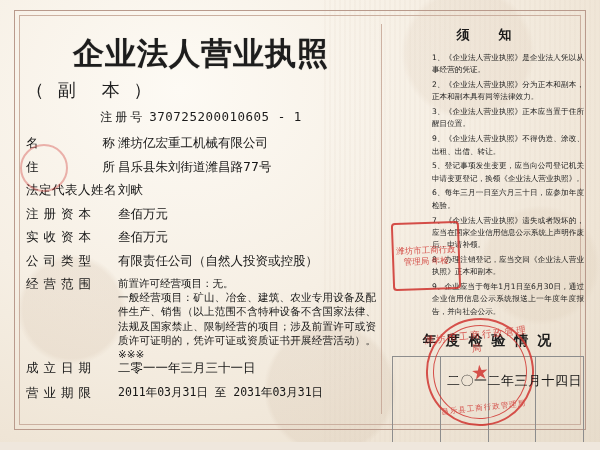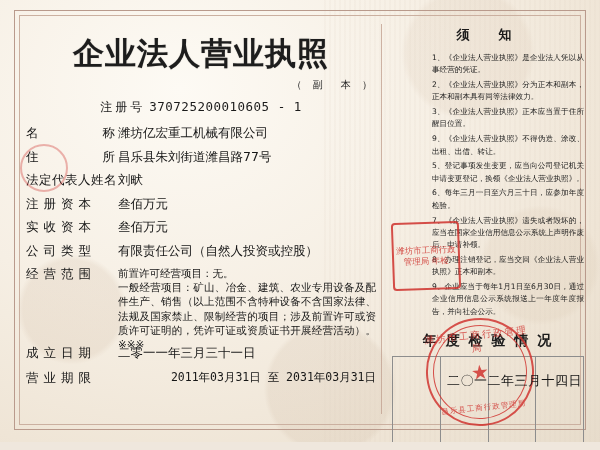--- a/index.html
+++ b/index.html
@@ -56,22 +56,22 @@
     font-weight:700;
     font-size:31px;
     letter-spacing:1px;
     color:#1d1d1d;
     text-align:center;
     margin-top:14px;
     line-height:1.1;
     text-shadow:0 0 1px rgba(0,0,0,.35);
   }
   .subtitle{
-    text-align:right;
-    font-size:10px;
+    text-align:left;
+    font-size:18px;
     color:#222;
     margin-top:8px;
     letter-spacing:4px;
   }
   .regline{
     text-align:center;
     font-size:12px;
     color:#1b1b1b;
     margin-top:7px;
   }
@@ -105,24 +105,24 @@
   }
   .row .v.big{font-size:12.5px;}
   .scope{
     font-size:10.5px;
     line-height:1.45;
     color:#151515;
     text-align:justify;
   }
   .scope .l1{display:block;}
   .bottomrows{
-    position:absolute;left:0;bottom:31px;width:350px;
+    position:absolute;left:0;bottom:16px;width:350px;
   }
   .bottomrows .row{margin-bottom:8px;}
-  .mono{font-family:"DejaVu Sans Mono","Liberation Mono",monospace;font-size:11.5px;text-align:right;}
+  .mono{font-family:"DejaVu Sans Mono","Liberation Mono",monospace;font-size:11.5px;}
 
   
   .right{
     position:absolute;left:392px;top:26px;width:192px;height:398px;
   }
   .notice-title{
     text-align:center;
     font-size:13px;
     font-weight:700;
     letter-spacing:8px;

